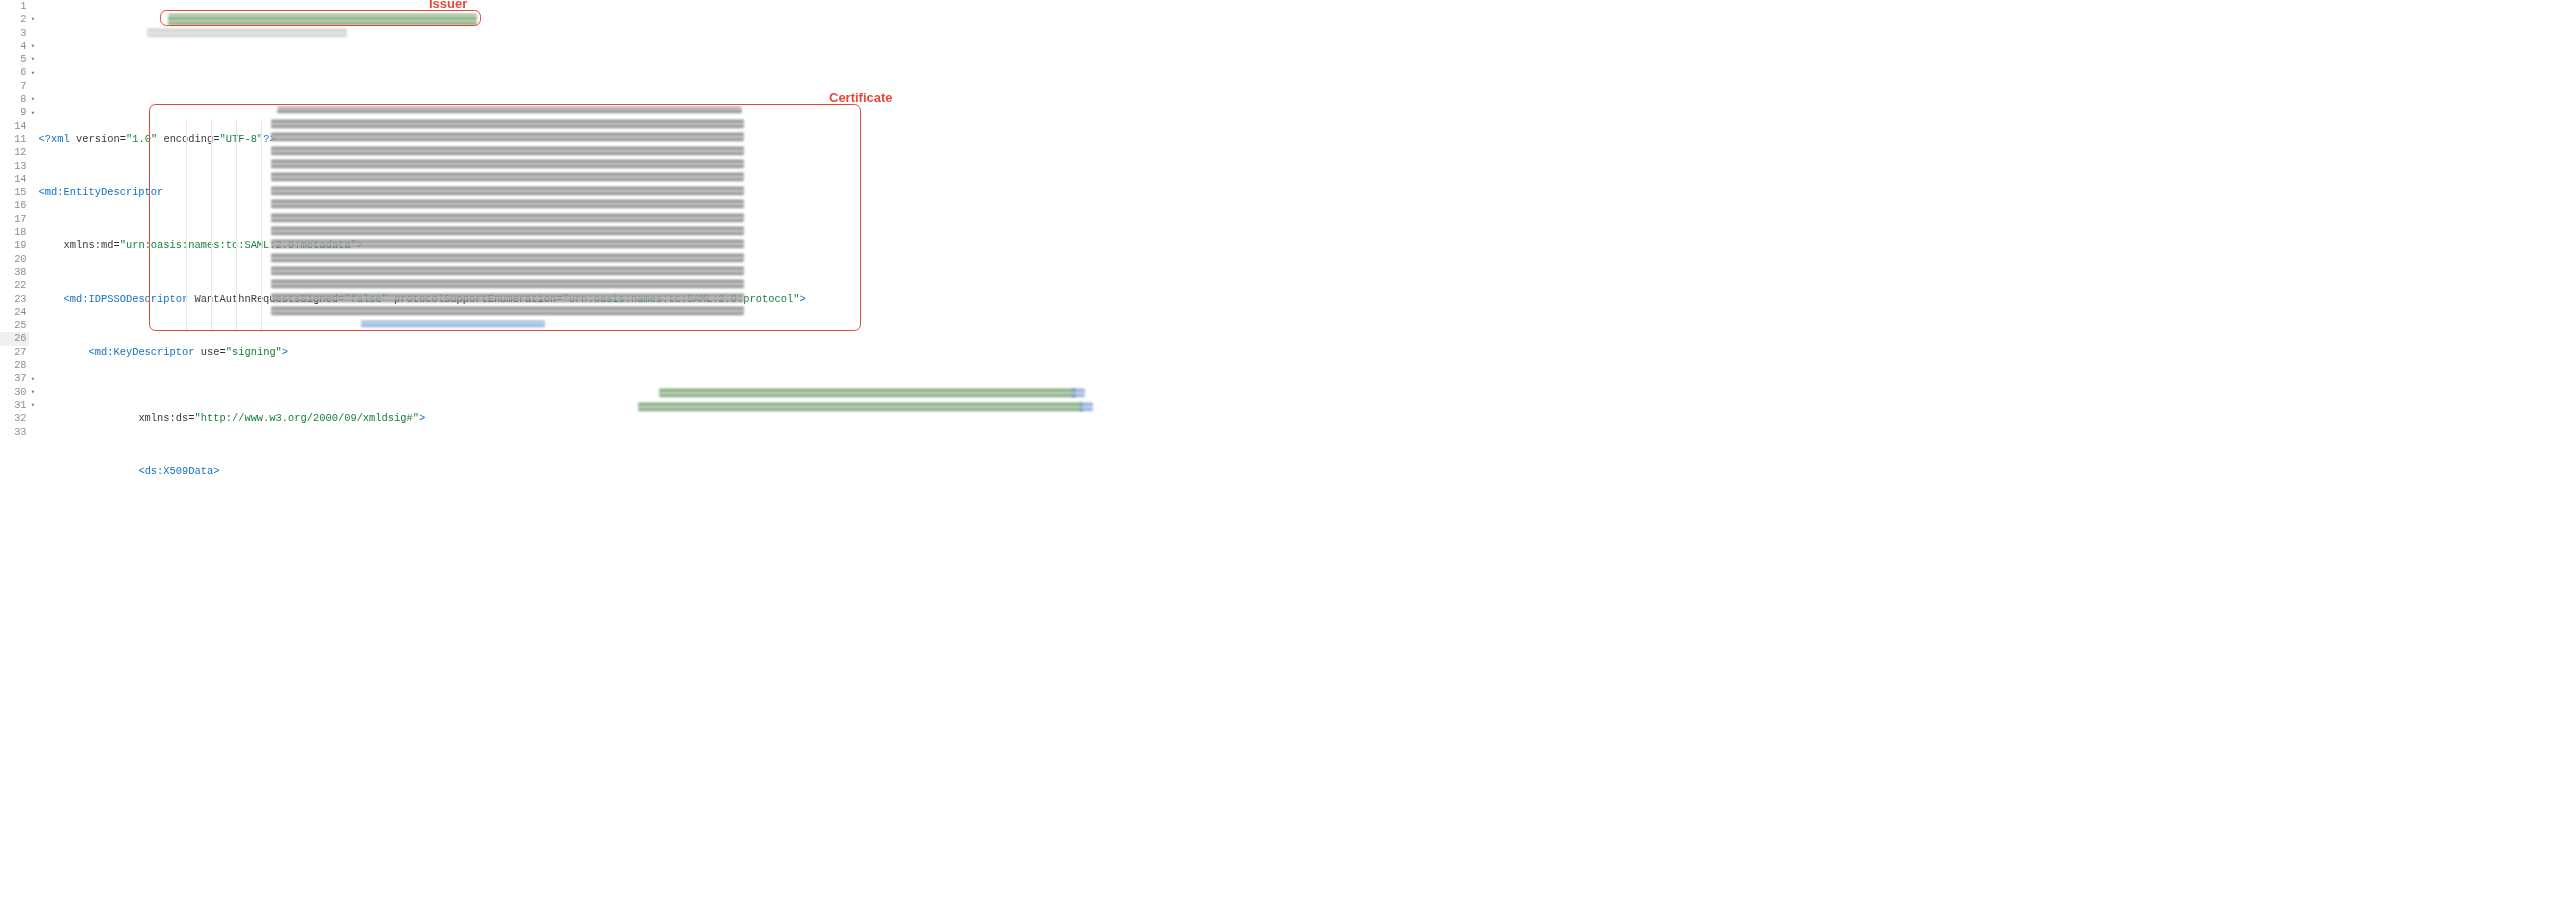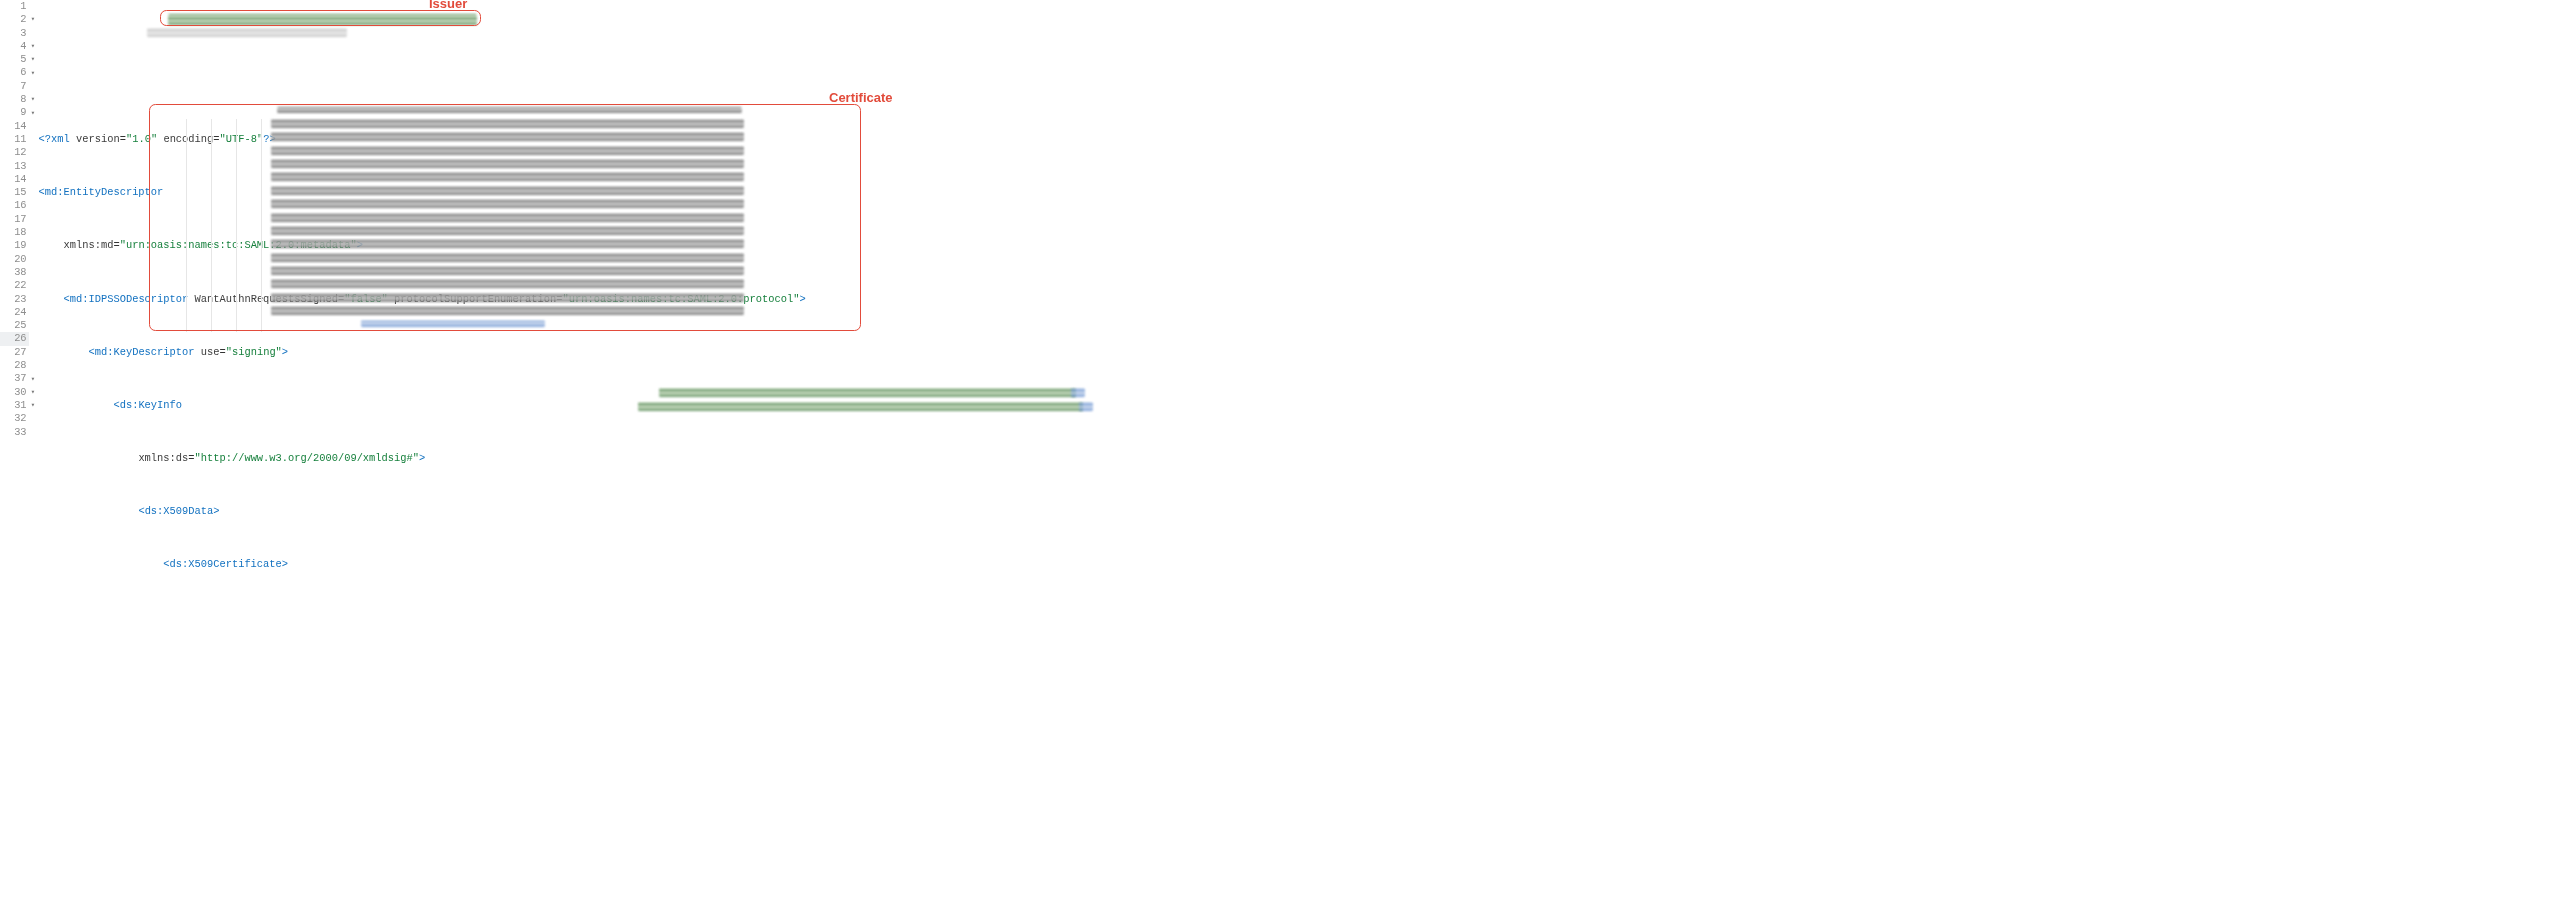--- a/index.html
+++ b/index.html
@@ -185,27 +185,25 @@
     <div class="code-line"><span class="pi">&lt;?</span><span class="pi">xml</span> <span class="attr">version</span>=<span class="str">"1.0"</span> <span class="attr">encoding</span>=<span class="str">"UTF-8"</span><span class="pi">?&gt;</span></div>
     
     <div class="code-line"><span class="tag">&lt;</span><span class="tag">md:EntityDescriptor</span></div>
     
     <div class="code-line">    <span class="attr">xmlns:md</span><span>=</span><span class="str">"urn:oasis:names:tc:SAML:2.0:metadata"</span><span class="tag">&gt;</span></div>
     
     <div class="code-line">    <span class="tag">&lt;</span><span class="tag">md:IDPSSODescriptor</span> <span class="attr">WantAuthnRequestsSigned</span>=<span class="str">"false"</span> <span class="attr">protocolSupportEnumeration</span>=<span class="str">"urn:oasis:names:tc:SAML:2.0:protocol"</span><span class="tag">&gt;</span></div>
     
     <div class="code-line">        <span class="tag">&lt;</span><span class="tag">md:KeyDescriptor</span> <span class="attr">use</span>=<span class="str">"signing"</span><span class="tag">&gt;</span></div>
     
-    <div class="code-line">            <span class="tag">&lt;</span><span class="tag">ds:KeyInfo</span></div>
     
     <div class="code-line">                <span class="attr">xmlns:ds</span><span>=</span><span class="str">"http://www.w3.org/2000/09/xmldsig#"</span><span class="tag">&gt;</span></div>
     
     <div class="code-line">                <span class="tag">&lt;</span><span class="tag">ds:X509Data</span><span class="tag">&gt;</span></div>
     
-    <div class="code-line">                    <span class="tag">&lt;</span><span class="tag">ds:X509Certificate</span><span class="tag">&gt;</span></div>
     
     <div class="code-line"></div>
     <div class="code-line"></div>
     <div class="code-line"></div>
     <div class="code-line"></div>
     <div class="code-line"></div>
     <div class="code-line"></div>
     <div class="code-line"></div>
     <div class="code-line"></div>
     

